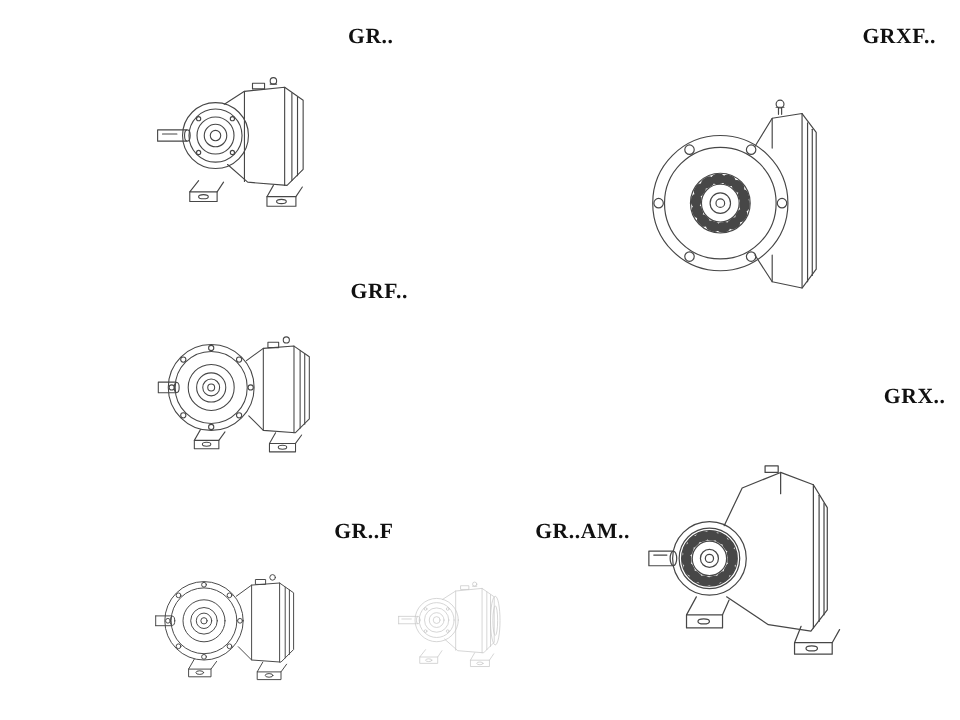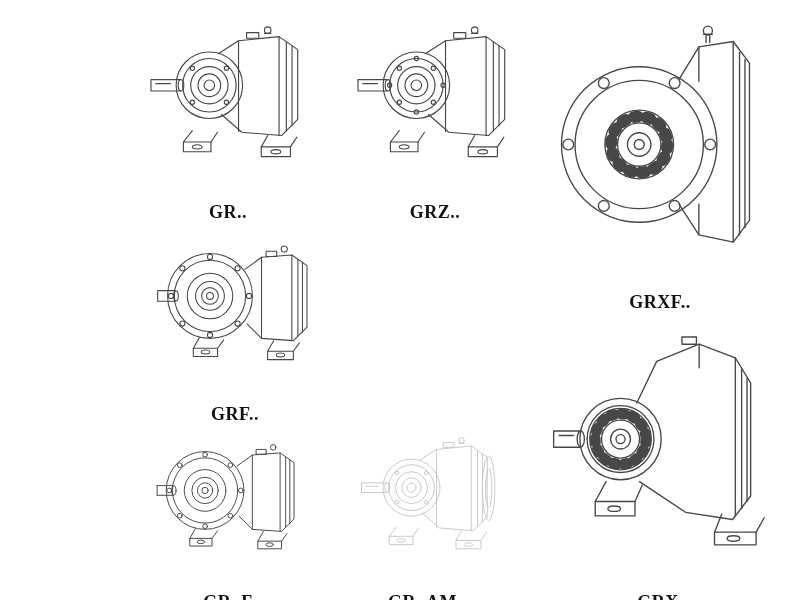--- a/index.html
+++ b/index.html
@@ -10,22 +10,21 @@
   .page {
     position: relative;
     width: 800px;
     height: 600px;
     background: var(--page-bg, #ffffff);
     overflow: hidden;
   }
   .cell {
     position: absolute;
     display: flex;
-    flex-direction: column;
-    align-items: center;
+    flex-direction: row;
     gap: 28px;
   }
   .cell svg.drawing {
     flex: 1 1 auto;
     min-height: 0;
     width: 100%;
     color: var(--line, #474747);
   }
   .cell svg.drawing.faint {
     color: var(--faint, #c8c8c8);
@@ -170,32 +169,20 @@
 
 <div class="page">
 
   <figure class="cell cell-gr">
     <svg class="drawing" viewBox="0 0 200 190">
       <use href="#art-reducer"></use>
     </svg>
     <figcaption class="label">GR..</figcaption>
   </figure>
 
-  <figure class="cell cell-grz">
-    <svg class="drawing" viewBox="0 0 200 190">
-      <use href="#art-reducer"></use>
-      <g fill="none" stroke="currentColor" stroke-width="1.4">
-        <circle cx="44" cy="83" r="2.6"></circle>
-        <circle cx="110" cy="83" r="2.6"></circle>
-        <circle cx="77" cy="50" r="2.6"></circle>
-        <circle cx="77" cy="116" r="2.6"></circle>
-      </g>
-    </svg>
-    <figcaption class="label">GRZ..</figcaption>
-  </figure>
 
   <figure class="cell cell-grxf">
     <svg class="drawing" viewBox="0 0 230 270">
       <use href="#art-flange-front"></use>
     </svg>
     <figcaption class="label">GRXF..</figcaption>
   </figure>
 
   <figure class="cell cell-grf">
     <svg class="drawing" viewBox="0 0 210 190">

